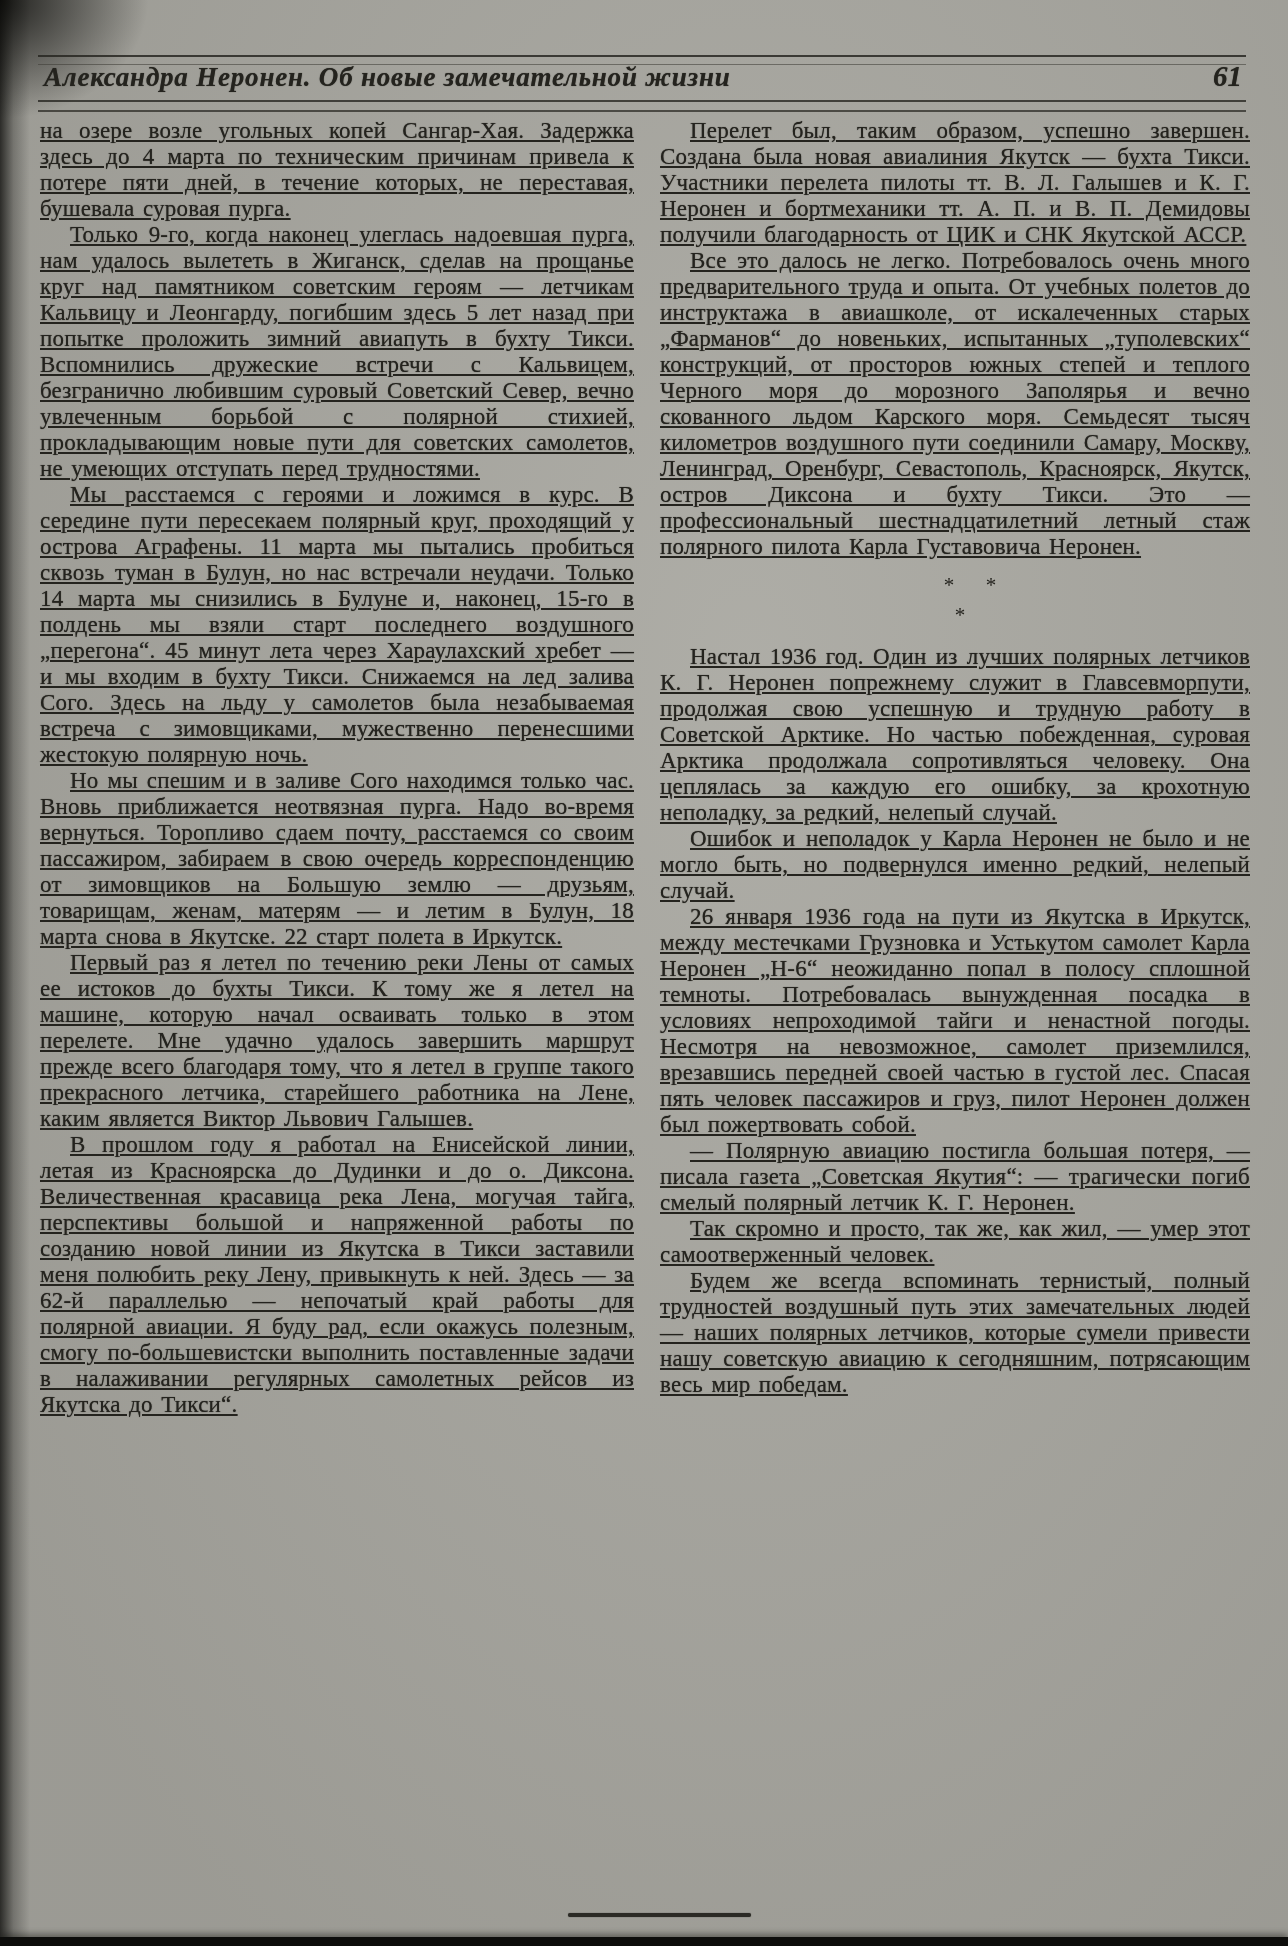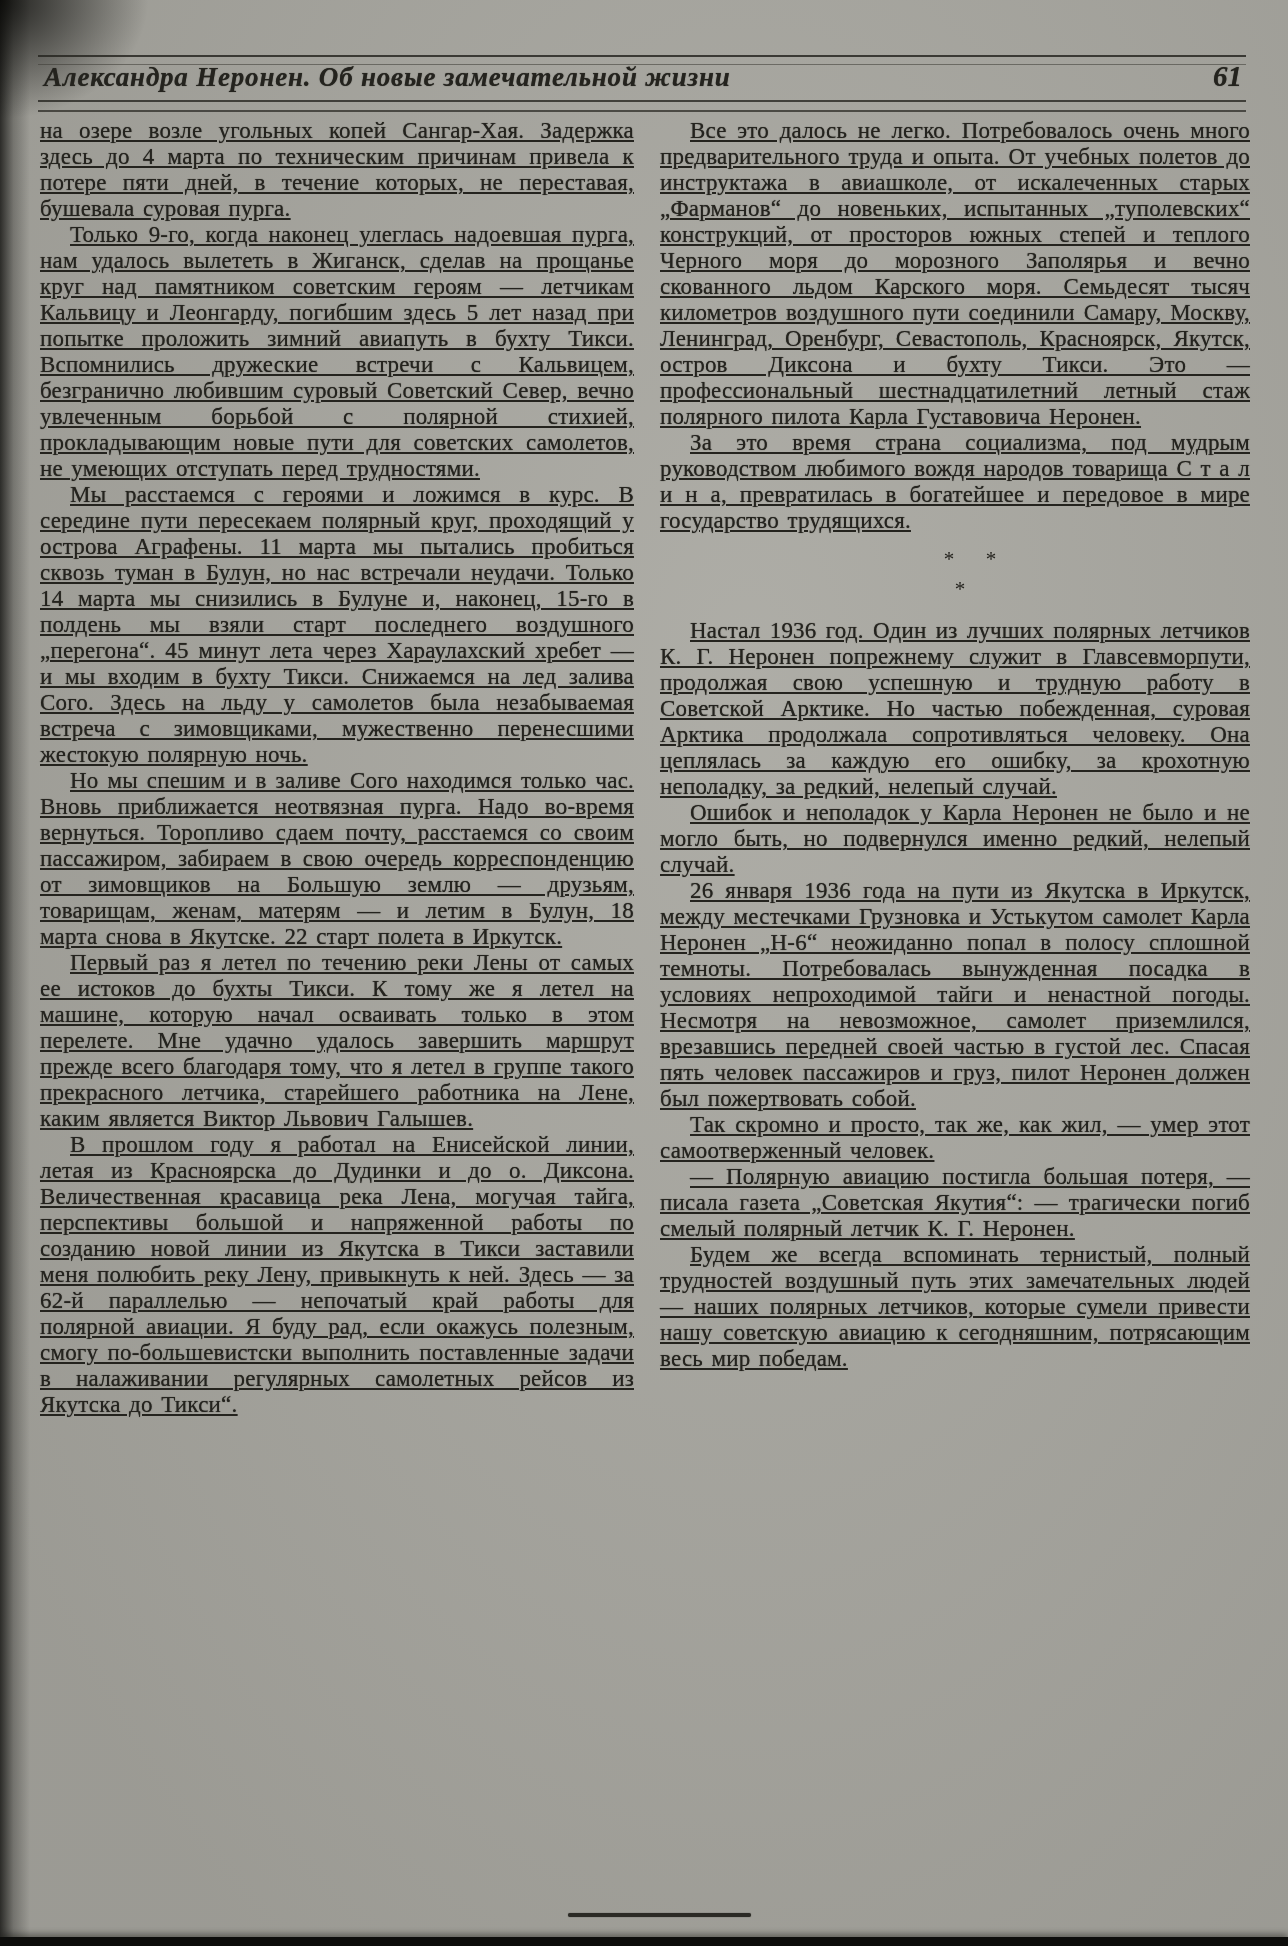--- a/index.html
+++ b/index.html
@@ -99,30 +99,30 @@
 <div class="column column-left">
   <p class="no-indent">на озере возле угольных копей Сангар-Хая. Задержка здесь до 4 марта по техническим причинам привела к потере пяти дней, в течение которых, не переставая, бушевала суровая пурга.</p>
   <p>Только 9-го, когда наконец улеглась надоевшая пурга, нам удалось вылететь в Жиганск, сделав на прощанье круг над памятником советским героям — летчикам Кальвицу и Леонгарду, погибшим здесь 5 лет назад при попытке проложить зимний авиапуть в бухту Тикси. Вспомнились дружеские встречи с Кальвицем, безгранично любившим суровый Советский Север, вечно увлеченным борьбой с полярной стихией, прокладывающим новые пути для советских самолетов, не умеющих отступать перед трудностями.</p>
   <p>Мы расстаемся с героями и ложимся в курс. В середине пути пересекаем полярный круг, проходящий у острова Аграфены. 11 марта мы пытались пробиться сквозь туман в Булун, но нас встречали неудачи. Только 14 марта мы снизились в Булуне и, наконец, 15-го в полдень мы взяли старт последнего воздушного „перегона“. 45 минут лета через Хараулахский хребет — и мы входим в бухту Тикси. Снижаемся на лед залива Сого. Здесь на льду у самолетов была незабываемая встреча с зимовщиками, мужественно перенесшими жестокую полярную ночь.</p>
   <p>Но мы спешим и в заливе Сого находимся только час. Вновь приближается неотвязная пурга. Надо во-время вернуться. Торопливо сдаем почту, расстаемся со своим пассажиром, забираем в свою очередь корреспонденцию от зимовщиков на Большую землю — друзьям, товарищам, женам, матерям — и летим в Булун, 18 марта снова в Якутске. 22 старт полета в Иркутск.</p>
   <p>Первый раз я летел по течению реки Лены от самых ее истоков до бухты Тикси. К тому же я летел на машине, которую начал осваивать только в этом перелете. Мне удачно удалось завершить маршрут прежде всего благодаря тому, что я летел в группе такого прекрасного летчика, старейшего работника на Лене, каким является Виктор Львович Галышев.</p>
   <p>В прошлом году я работал на Енисейской линии, летая из Красноярска до Дудинки и до о. Диксона. Величественная красавица река Лена, могучая тайга, перспективы большой и напряженной работы по созданию новой линии из Якутска в Тикси заставили меня полюбить реку Лену, привыкнуть к ней. Здесь — за 62-й параллелью — непочатый край работы для полярной авиации. Я буду рад, если окажусь полезным, смогу по-большевистски выполнить поставленные задачи в налаживании регулярных самолетных рейсов из Якутска до Тикси“.</p>
 </div>
 
 <div class="column column-right">
+  <p>Перелет был, таким образом, успешно завершен. Создана была новая авиалиния Якутск — бухта Тикси. Участники перелета пилоты тт. В. Л. Галышев и К. Г. Неронен и бортмеханики тт. А. П. и В. П. Демидовы получили благодарность от ЦИК и СНК Якутской АССР.</p>
   <p>Все это далось не легко. Потребовалось очень много предварительного труда и опыта. От учебных полетов до инструктажа в авиашколе, от искалеченных старых „Фарманов“ до новеньких, испытанных „туполевских“ конструкций, от просторов южных степей и теплого Черного моря до морозного Заполярья и вечно скованного льдом Карского моря. Семьдесят тысяч километров воздушного пути соединили Самару, Москву, Ленинград, Оренбург, Севастополь, Красноярск, Якутск, остров Диксона и бухту Тикси. Это — профессиональный шестнадцатилетний летный стаж полярного пилота Карла Густавовича Неронен.</p>
-  <p>За это время страна социализма, под мудрым руководством любимого вождя народов товарища С т а л и н а, превратилась в богатейшее и передовое в мире государство трудящихся.</p>
 
   <div class="separator">
     <div class="row row-1">*   *</div>
     <div class="row row-2">*</div>
   </div>
 
   <p>Настал 1936 год. Один из лучших полярных летчиков К. Г. Неронен попрежнему служит в Главсевморпути, продолжая свою успешную и трудную работу в Советской Арктике. Но частью побежденная, суровая Арктика продолжала сопротивляться человеку. Она цеплялась за каждую его ошибку, за крохотную неполадку, за редкий, нелепый случай.</p>
   <p>Ошибок и неполадок у Карла Неронен не было и не могло быть, но подвернулся именно редкий, нелепый случай.</p>
   <p>26 января 1936 года на пути из Якутска в Иркутск, между местечками Грузновка и Устькутом самолет Карла Неронен „Н-6“ неожиданно попал в полосу сплошной темноты. Потребовалась вынужденная посадка в условиях непроходимой тайги и ненастной погоды. Несмотря на невозможное, самолет приземлился, врезавшись передней своей частью в густой лес. Спасая пять человек пассажиров и груз, пилот Неронен должен был пожертвовать собой.</p>
+  <p>— Полярную авиацию постигла большая потеря, — писала газета „Советская Якутия“: — трагически погиб смелый полярный летчик К. Г. Неронен.</p>
   <p>Так скромно и просто, так же, как жил, — умер этот самоотверженный человек.</p>
-  <p>— Полярную авиацию постигла большая потеря, — писала газета „Советская Якутия“: — трагически погиб смелый полярный летчик К. Г. Неронен.</p>
   <p>Будем же всегда вспоминать тернистый, полный трудностей воздушный путь этих замечательных людей — наших полярных летчиков, которые сумели привести нашу советскую авиацию к сегодняшним, потрясающим весь мир победам.</p>
 </div>
 
 <div class="bottom-rule"></div>
 <div class="scan-edge-bottom"></div>
 
 </body></html>

